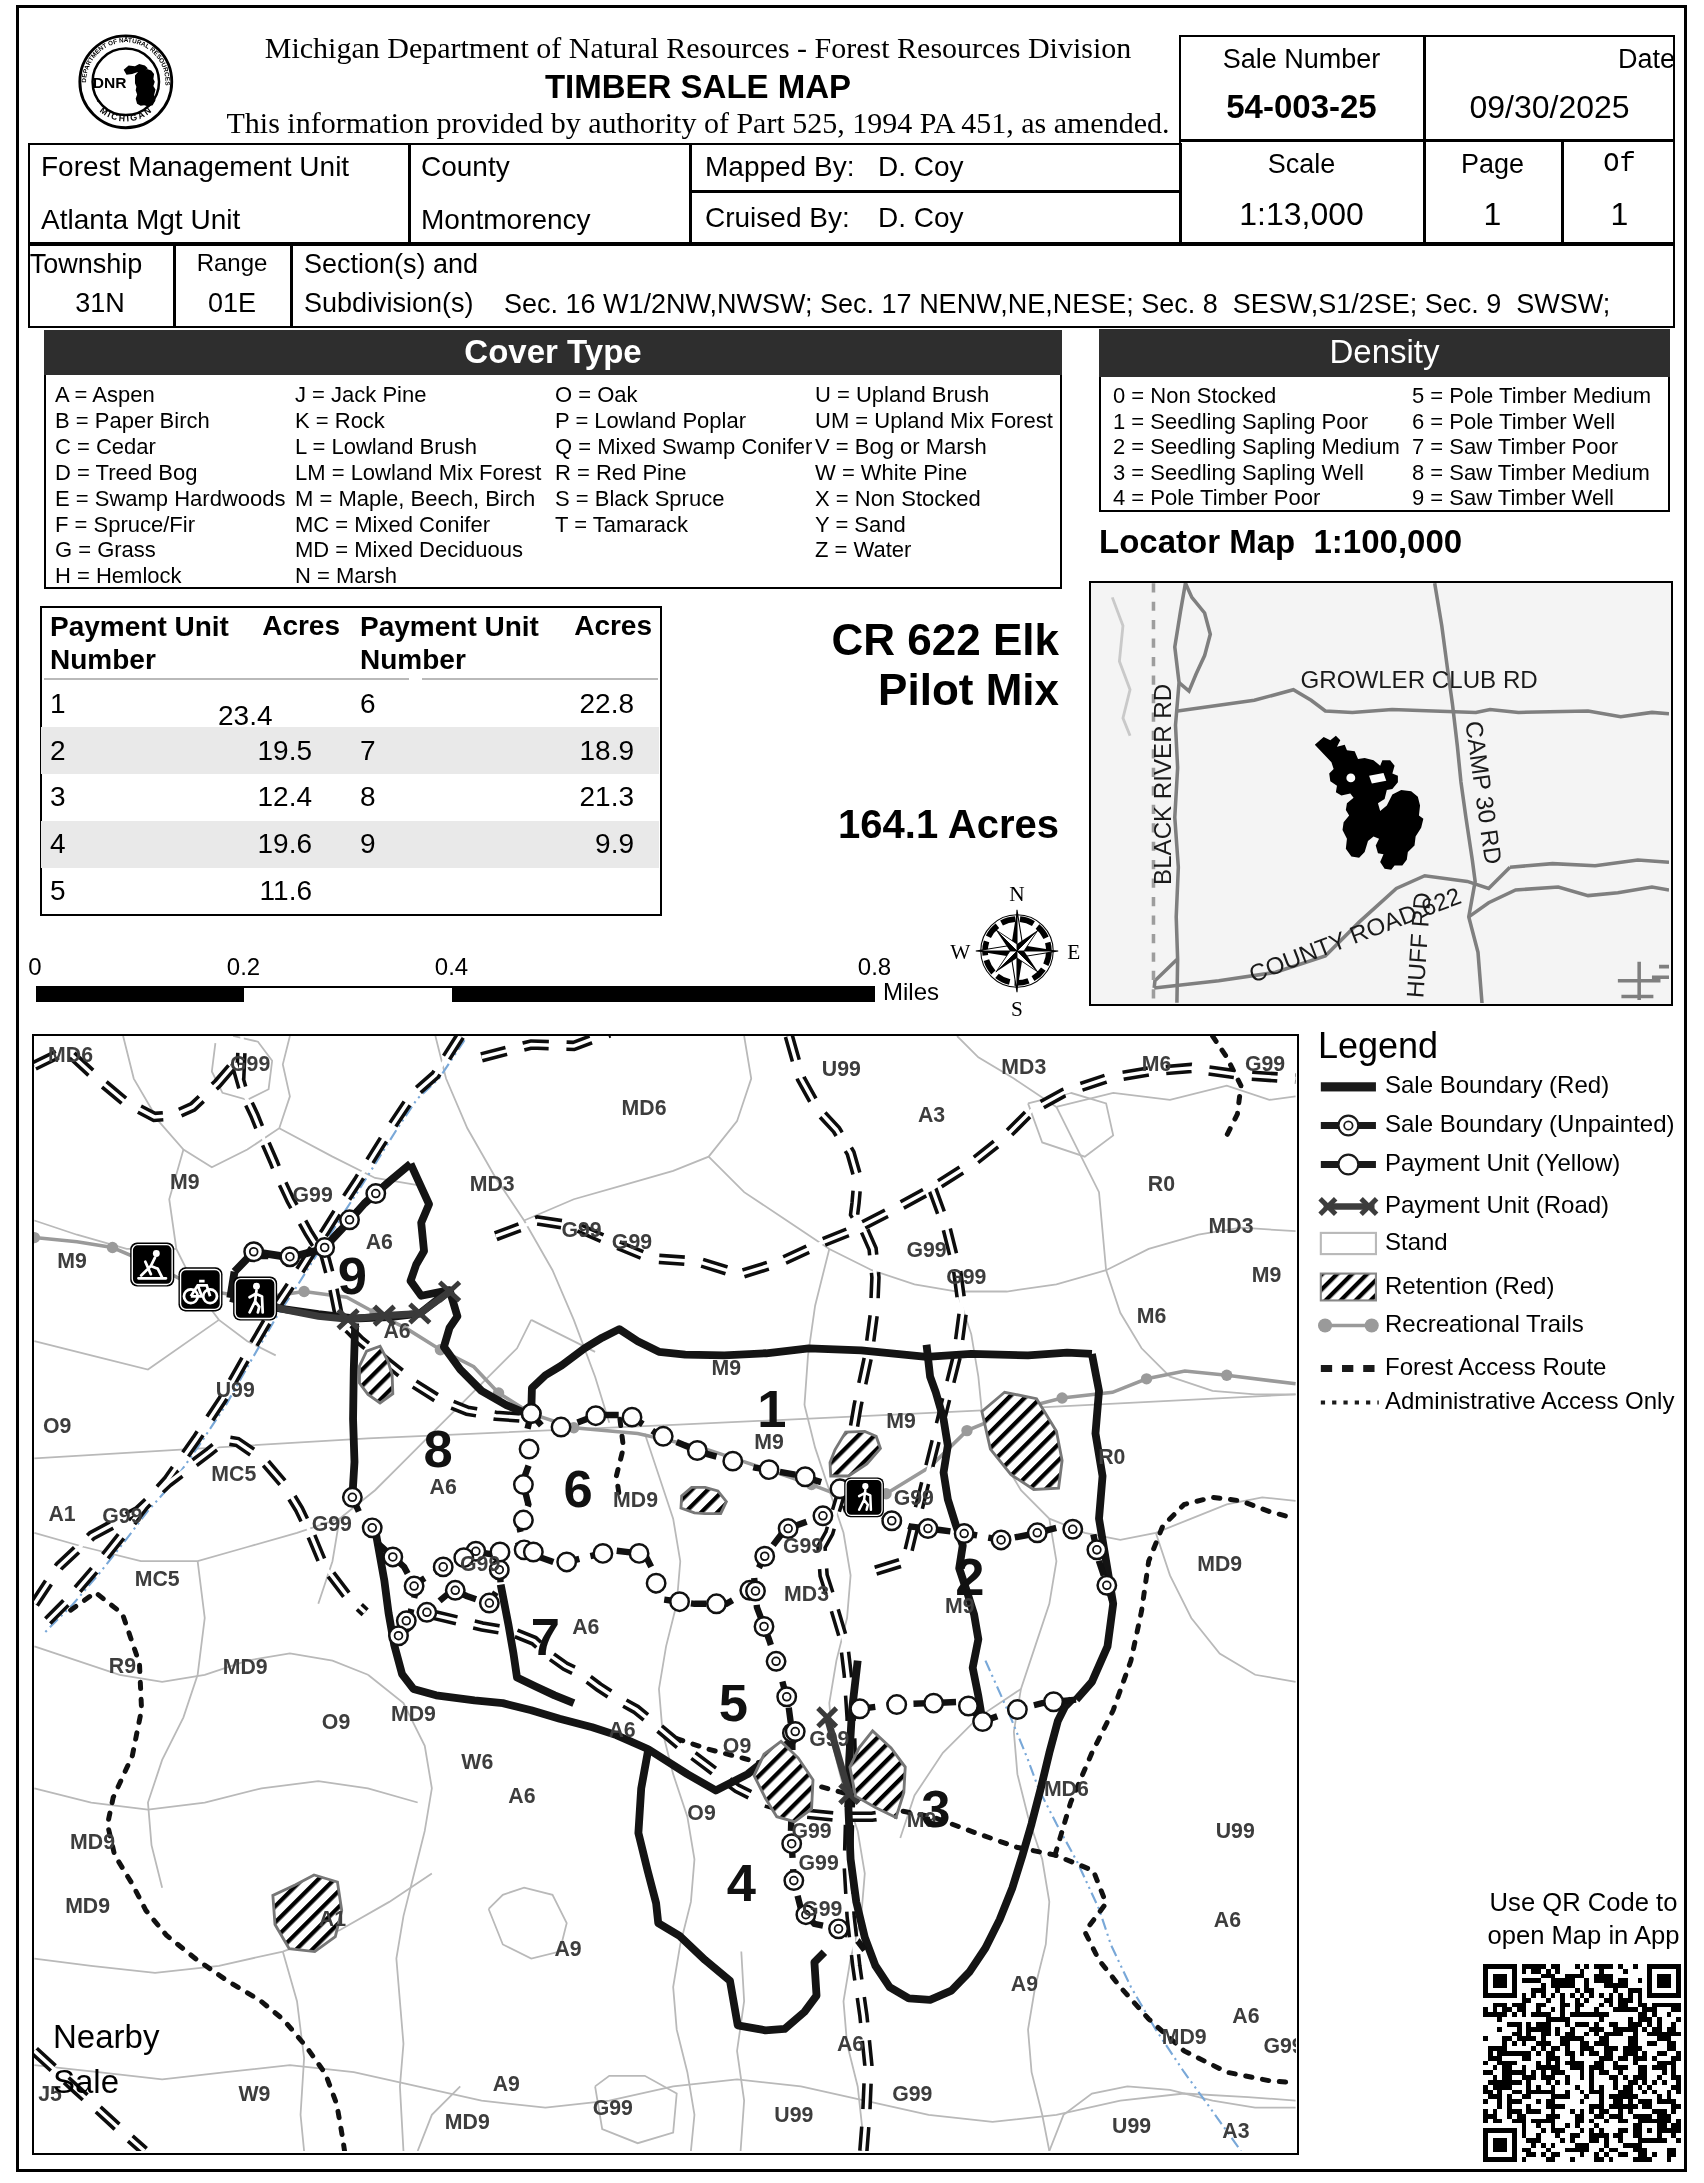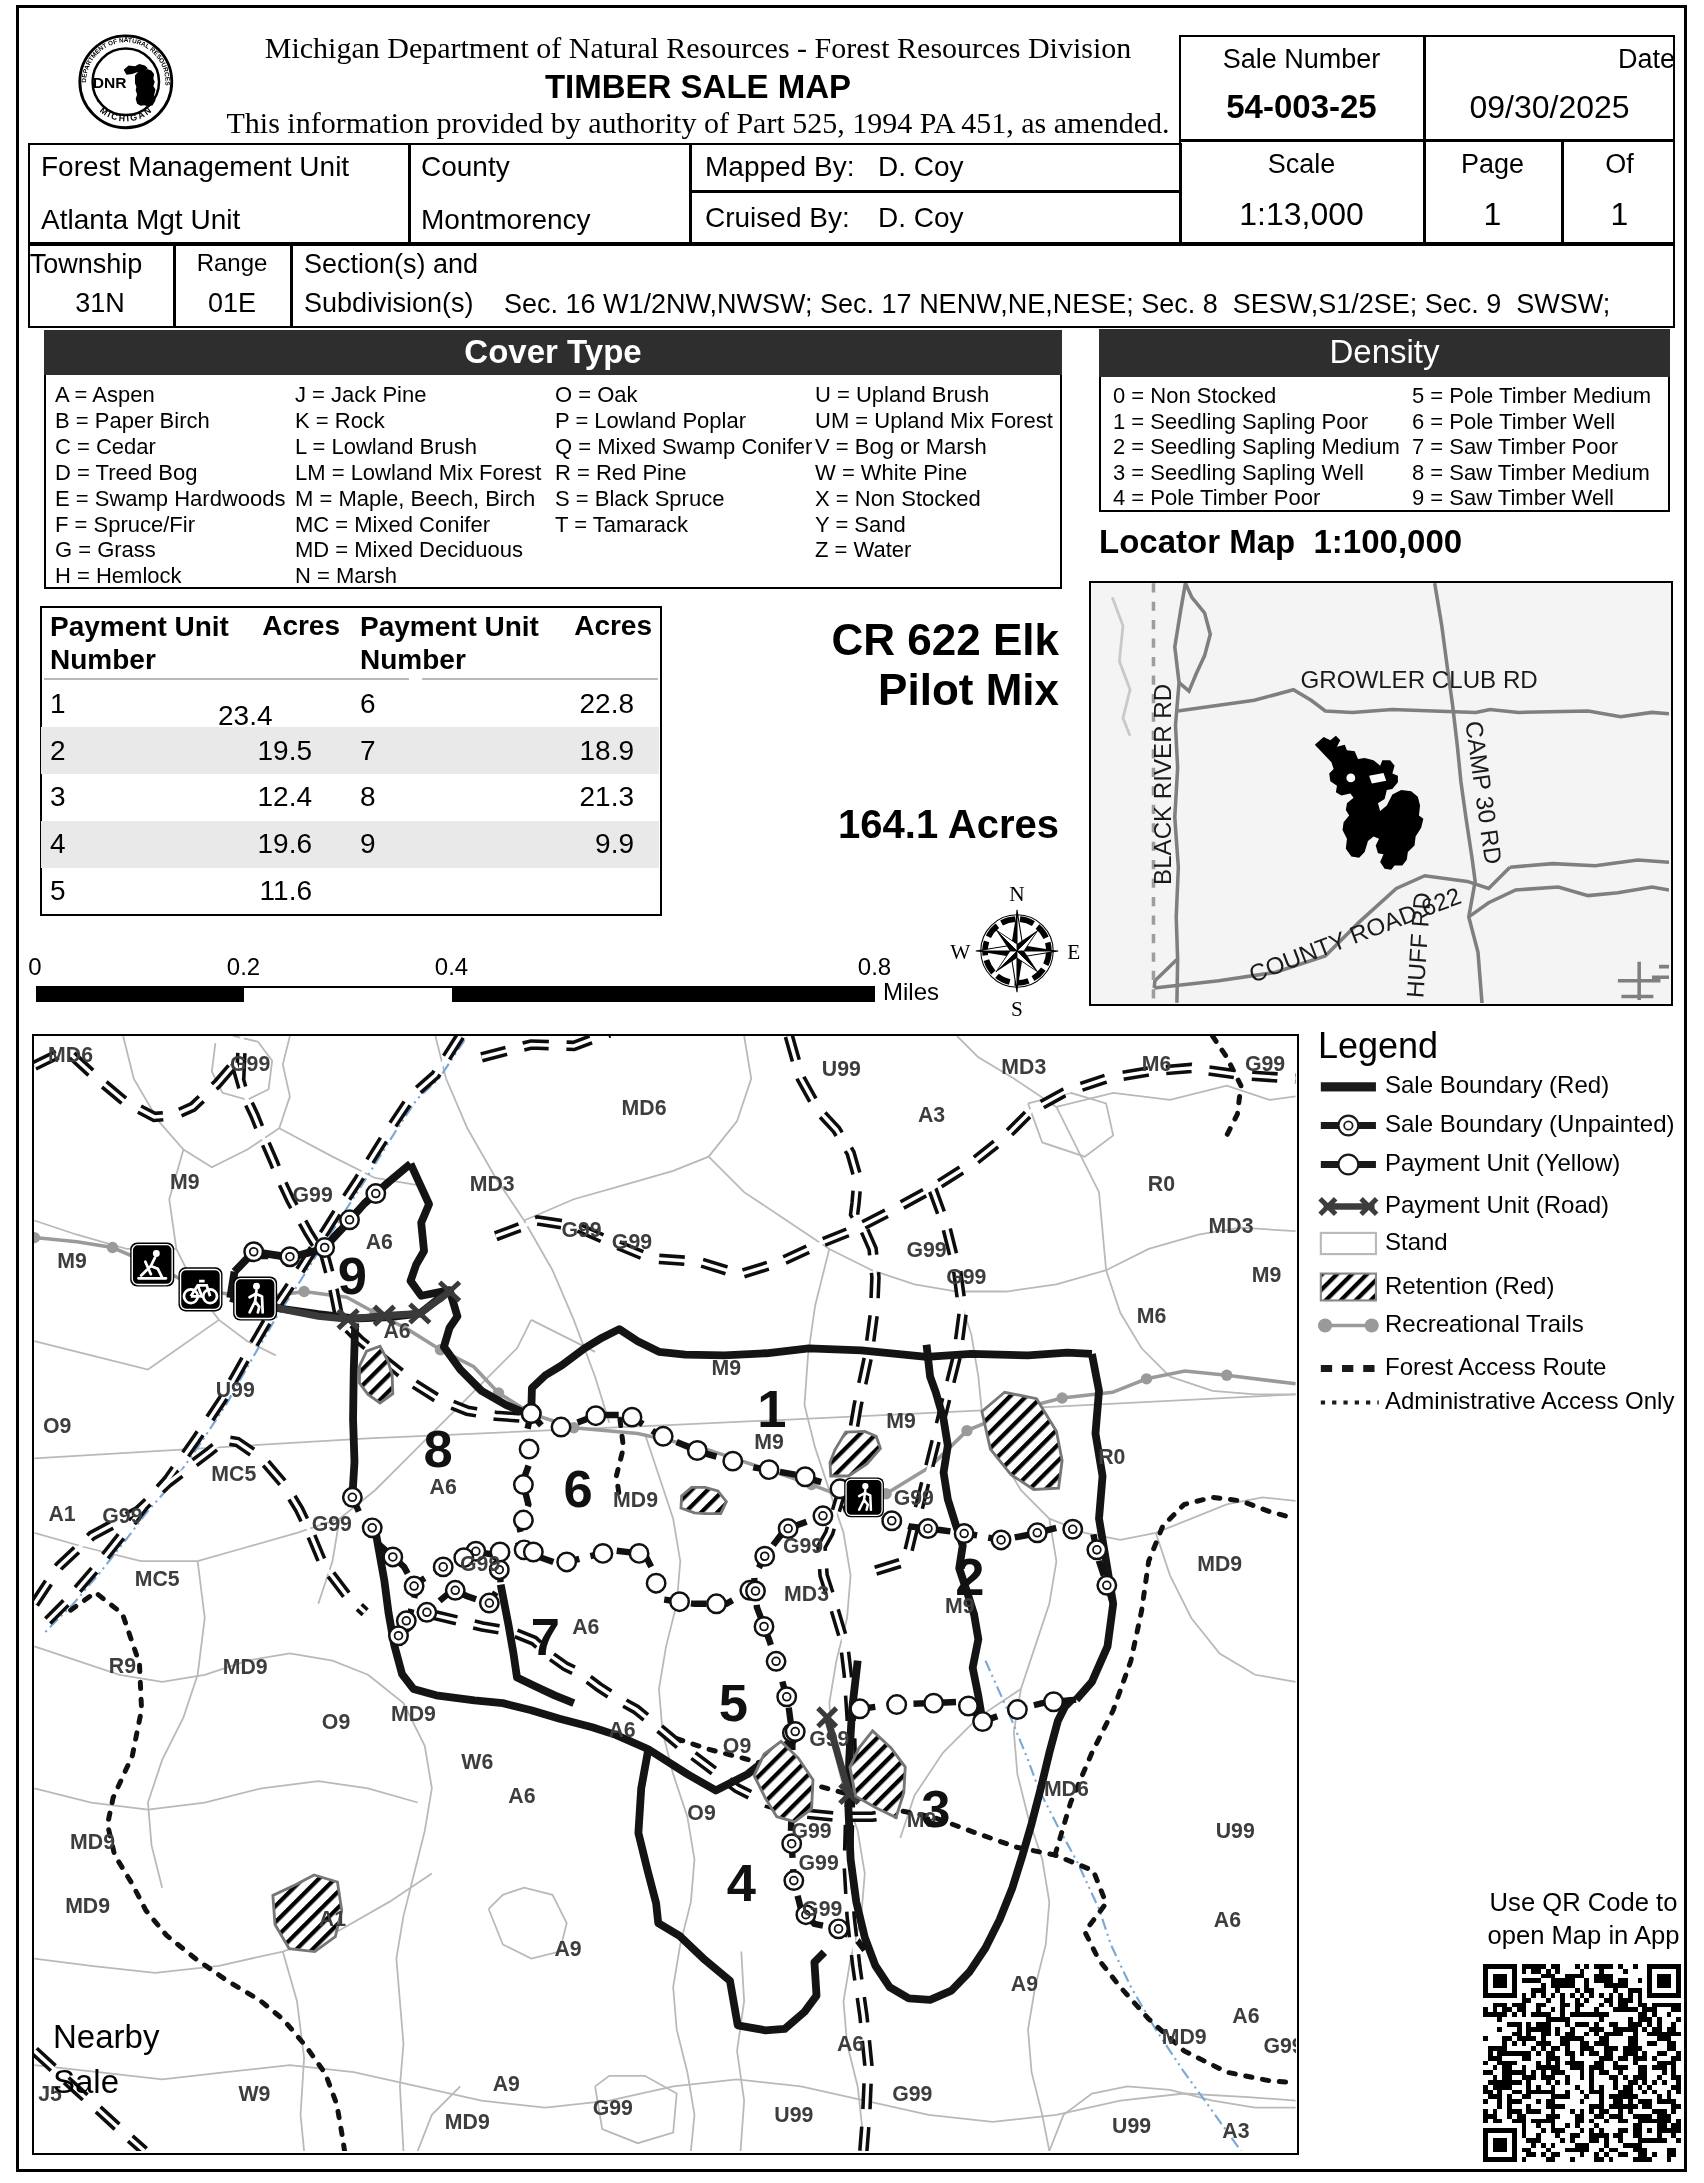--- a/index.html
+++ b/index.html
@@ -32,21 +32,21 @@
   <div class="abs" style="left:1179px;top:35px;width:496px;height:209px;border:2.8px solid #000;box-sizing:border-box;"></div>
   <div class="abs" style="left:1423px;top:35px;width:2.8px;height:209px;background:#000;"></div>
   <div class="abs" style="left:1179px;top:139px;width:496px;height:2.8px;background:#000;"></div>
   <div class="abs" style="left:1561px;top:141px;width:2.8px;height:102px;background:#000;"></div>
   <div class="abs" style="left:1179px;top:44px;width:245px;text-align:center;font-size:27px;">Sale Number</div>
   <div class="abs" style="left:1424px;top:44px;width:251px;text-align:right;font-size:27px;">Date</div>
   <div class="abs" style="left:1179px;top:88px;width:245px;text-align:center;font-size:33px;font-weight:bold;">54-003-25</div>
   <div class="abs" style="left:1424px;top:89px;width:251px;text-align:center;font-size:32px;">09/30/2025</div>
   <div class="abs" style="left:1179px;top:149px;width:245px;text-align:center;font-size:27px;">Scale</div>
   <div class="abs" style="left:1424px;top:149px;width:137px;text-align:center;font-size:27px;">Page</div>
-  <div class="abs" style="left:1564px;top:149px;width:111px;text-align:center;font-size:27px;">Of</div>
+  <div class="abs" style="left:1564px;top:149px;width:111px;text-align:center;font-size:27px;font-family:Liberation Mono, monospace;">Of</div>
   <div class="abs" style="left:1179px;top:196px;width:245px;text-align:center;font-size:32px;">1:13,000</div>
   <div class="abs" style="left:1424px;top:196px;width:137px;text-align:center;font-size:32px;">1</div>
   <div class="abs" style="left:1564px;top:196px;width:111px;text-align:center;font-size:32px;">1</div>
 
   <div class="abs" style="left:28px;top:143px;width:1154px;height:101px;border:2.8px solid #000;box-sizing:border-box;"></div>
   <div class="abs" style="left:408px;top:143px;width:2.8px;height:101px;background:#000;"></div>
   <div class="abs" style="left:689px;top:143px;width:2.8px;height:101px;background:#000;"></div>
   <div class="abs" style="left:689px;top:190px;width:493px;height:2.8px;background:#000;"></div>
   <div class="abs" style="left:41px;top:151px;font-size:28px;">Forest Management Unit</div>
   <div class="abs" style="left:41px;top:204px;font-size:28px;">Atlanta Mgt Unit</div>

